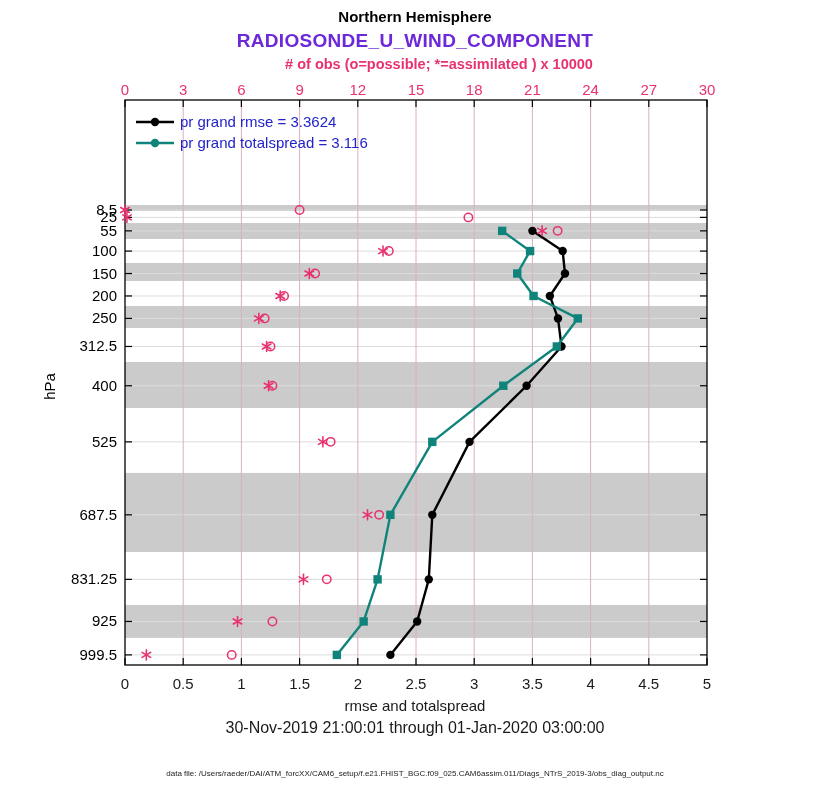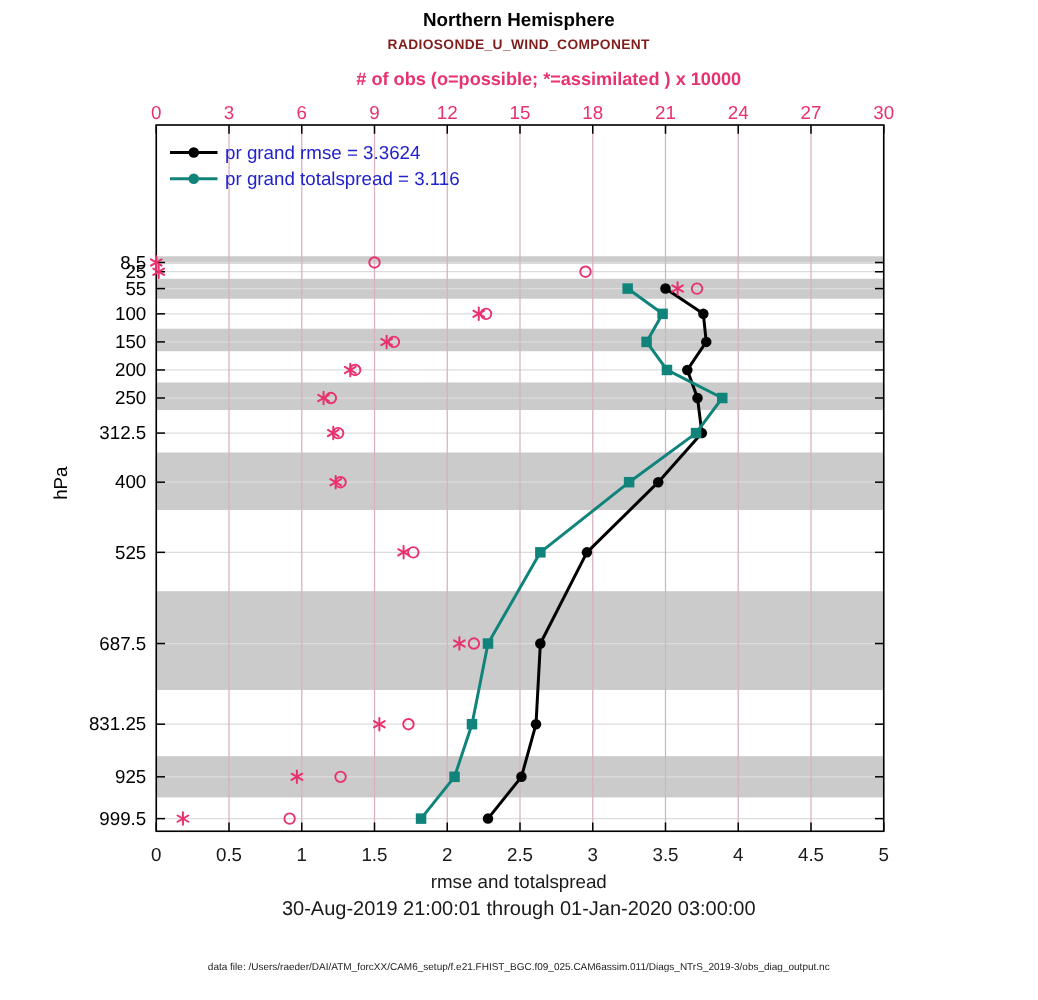--- a/index.html
+++ b/index.html
@@ -1,21 +1,21 @@
 <!DOCTYPE html>
 <html><head>
 <meta charset="utf-8">
 <style>
   html,body{margin:0;padding:0;background:#fff;}
   #page{position:relative;width:830px;height:800px;background:#fff;overflow:hidden;
         font-family:"Liberation Sans", sans-serif;}
   .abs{position:absolute;}
   .ctr{left:0;width:830px;text-align:center;}
   .title1{top:8px;font-size:15px;font-weight:bold;color:#000;}
-  .title2{top:30px;font-size:11px;font-weight:bold;color:#7f1d1d;letter-spacing:.3px;}
+  .title2{top:30px;font-size:19px;font-weight:bold;color:#6d28d9;letter-spacing:.3px;}
   .obs-title{top:56px;font-size:14.5px;font-weight:bold;color:#e8326d;margin-left:24px;}
   .xlabel{top:697px;font-size:15px;color:#1a1a1a;}
   .daterange{top:719px;font-size:16px;color:#1a1a1a;}
   .datafile{top:769px;font-size:8px;color:#222;}
   .hpa{left:36px;top:378px;font-size:15px;color:#000;transform:rotate(-90deg);transform-origin:center;}
   svg text{font-family:"Liberation Sans", sans-serif;}
 </style>
 </head>
 <body>
 
@@ -255,15 +255,15 @@
       <line x1="136" y1="122" x2="174" y2="122" stroke="#000000" stroke-width="2.4"></line>
       <circle cx="155" cy="122" r="4.2" fill="#000000"></circle>
       <text x="180" y="127" font-size="15px" fill="#2222cc">pr grand rmse = 3.3624</text>
       <line x1="136" y1="143" x2="174" y2="143" stroke="#10847b" stroke-width="2.4"></line>
       <circle cx="155" cy="143" r="4.2" fill="#10847b"></circle>
       <text x="180" y="148" font-size="15px" fill="#2222cc">pr grand totalspread = 3.116</text>
     </svg>
 
   <div class="abs hpa">hPa</div>
   <div class="abs ctr xlabel">rmse and totalspread</div>
-  <div class="abs ctr daterange">30-Aug-2019 21:00:01 through 01-Jan-2020 03:00:00</div>
+  <div class="abs ctr daterange">30-Nov-2019 21:00:01 through 01-Jan-2020 03:00:00</div>
   <div class="abs ctr datafile">data file: /Users/raeder/DAI/ATM_forcXX/CAM6_setup/f.e21.FHIST_BGC.f09_025.CAM6assim.011/Diags_NTrS_2019-3/obs_diag_output.nc</div>
 </div>
 
 </body></html>

